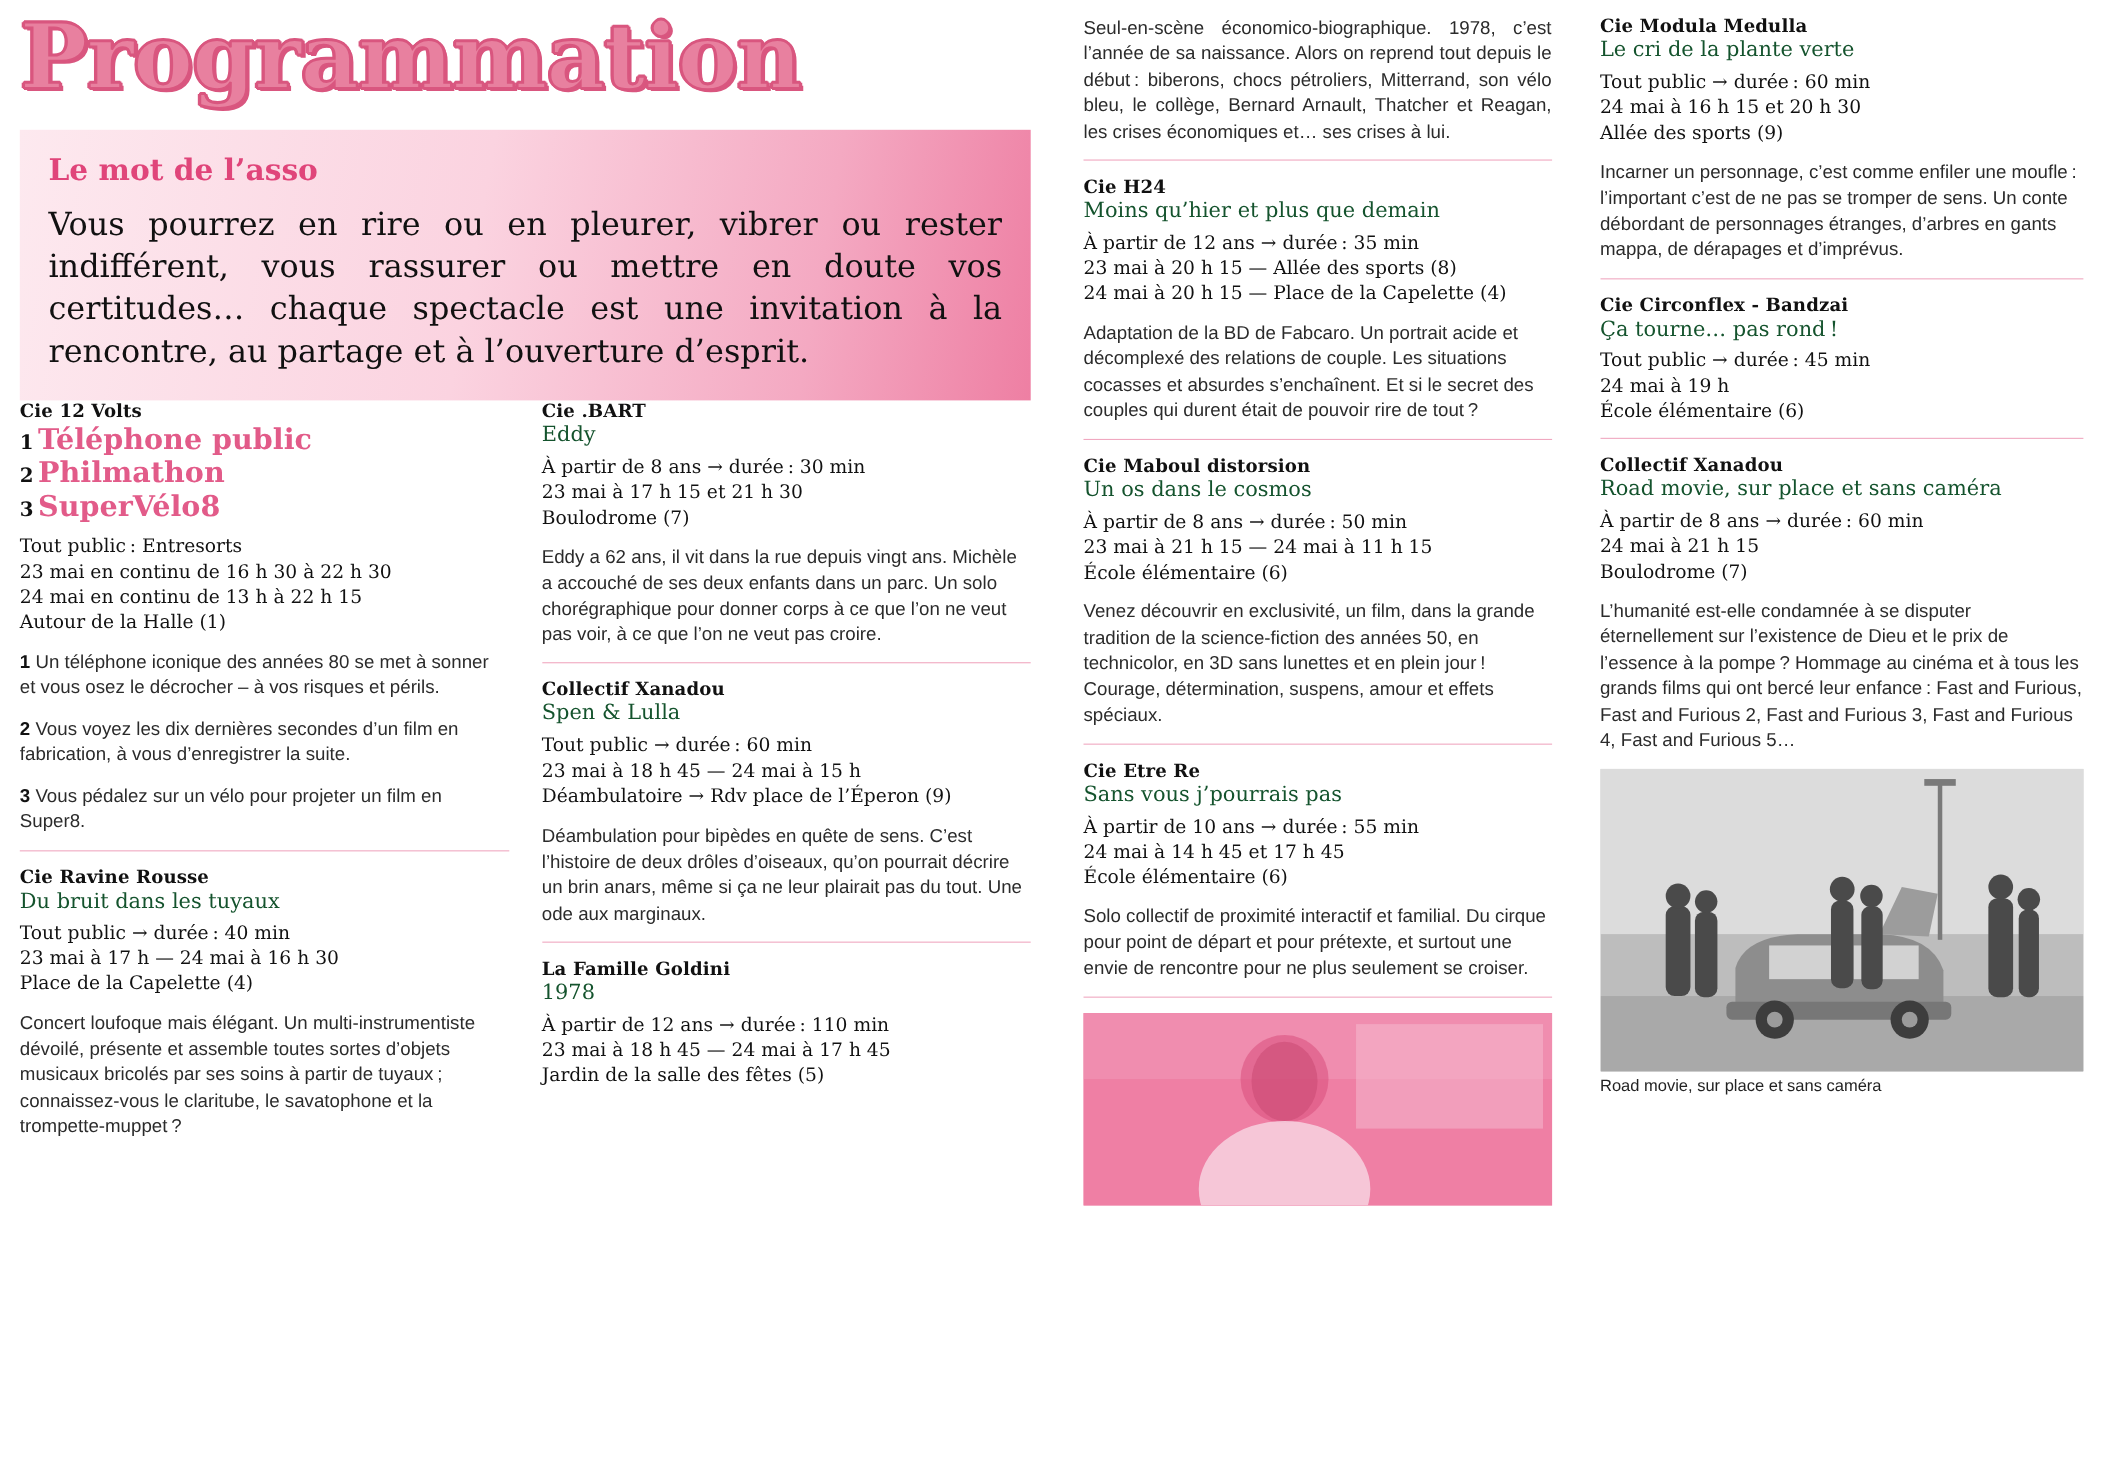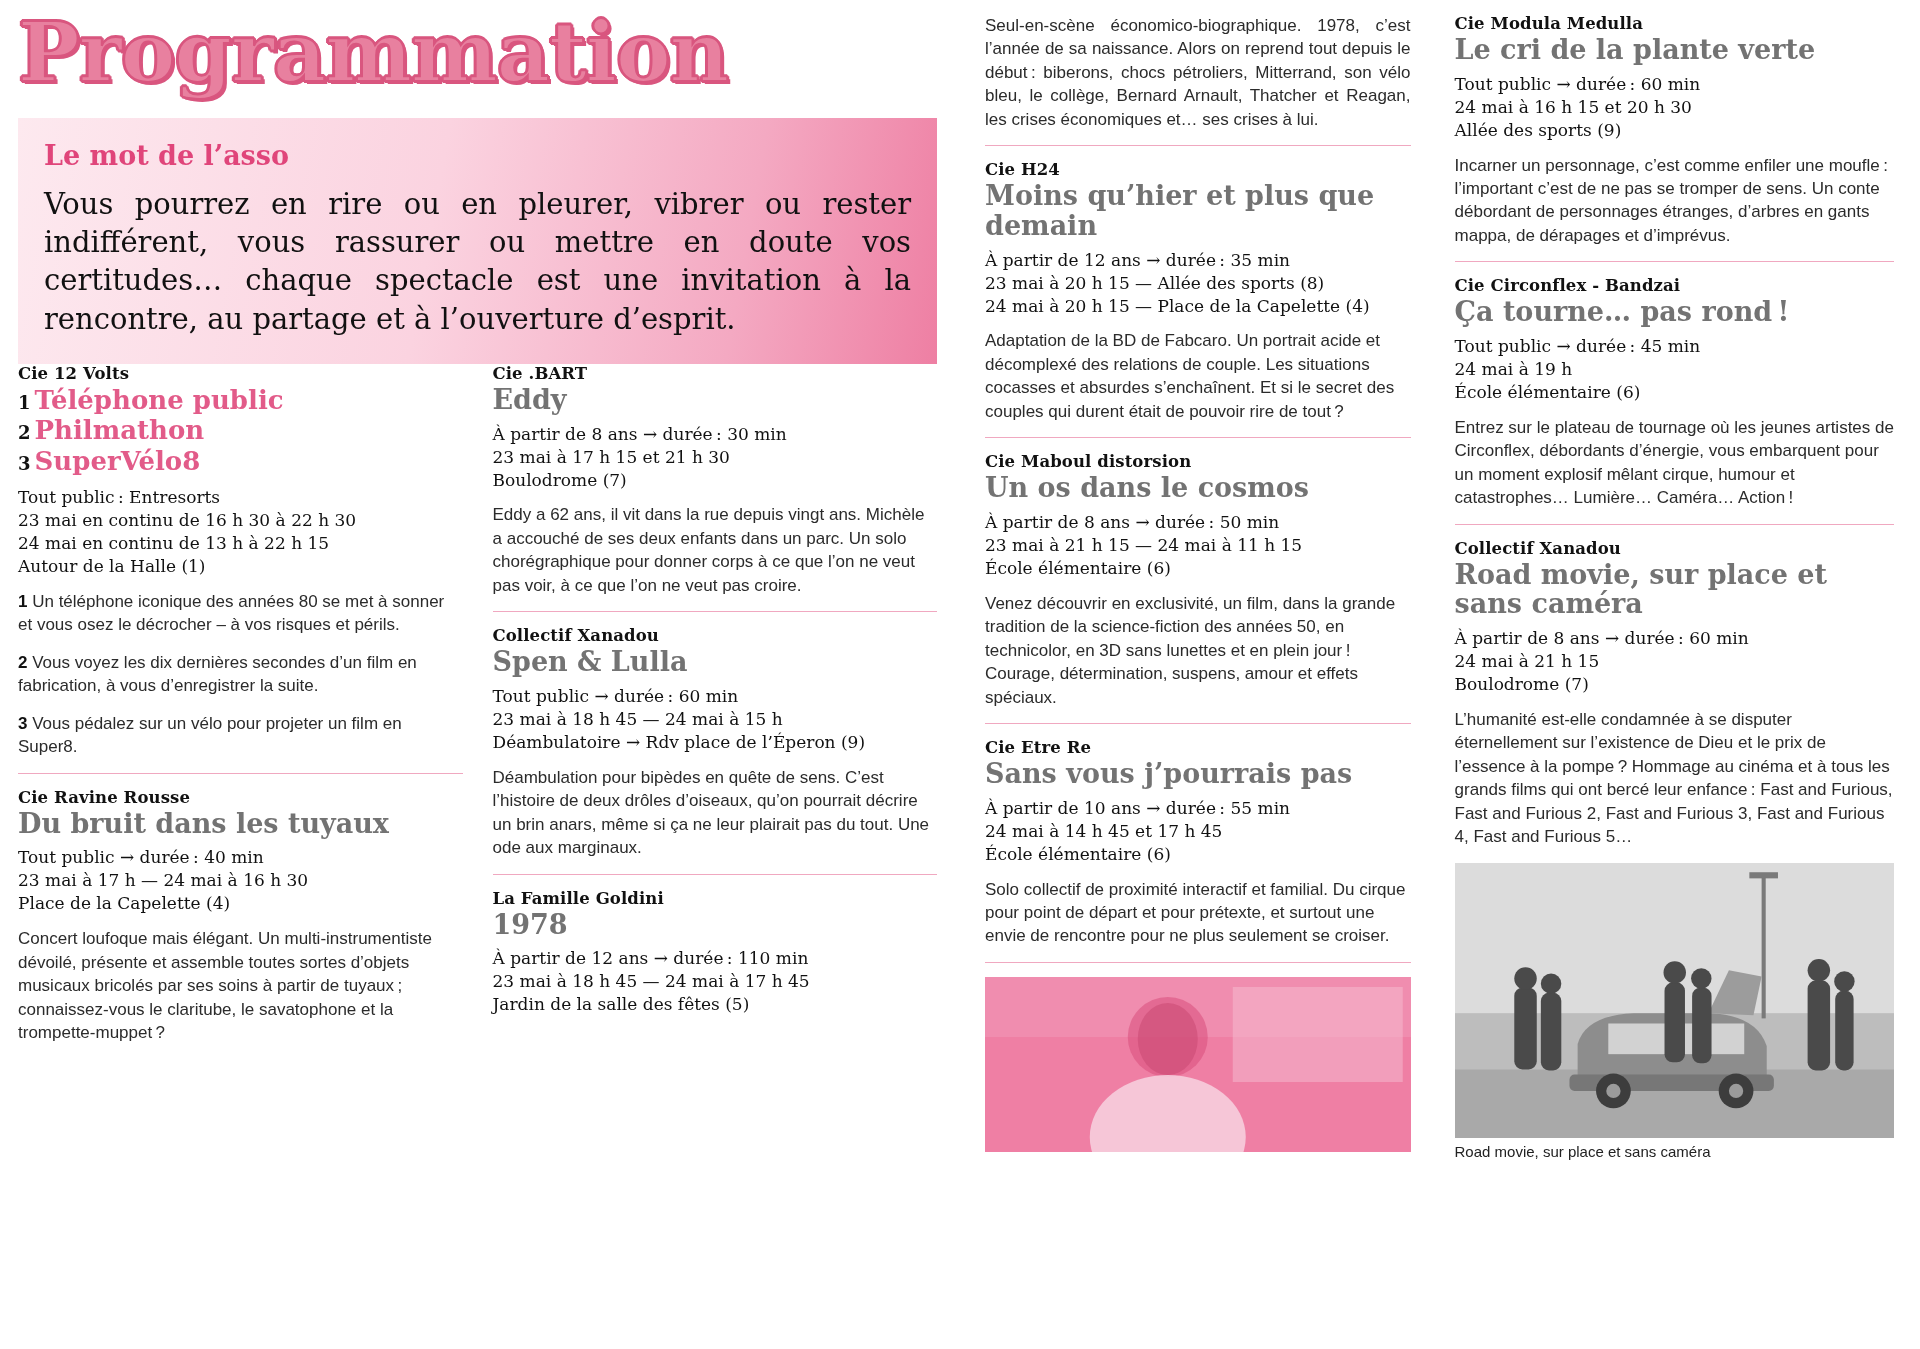--- a/index.html
+++ b/index.html
@@ -92,24 +92,24 @@
   .company {
     font-family: "DejaVu Serif", serif;
     font-weight: 700;
     font-size: 16.5px;
     color: #111;
     margin: 0 0 2px 0;
     letter-spacing: 0.1px;
   }
   .show-title {
     font-family: "DejaVu Serif", serif;
-    font-weight: 700;
-    font-size: 27px;
+    font-weight: 400;
+    font-size: 19px;
     line-height: 1.1;
-    color: #737373;
+    color: #14532d;
     margin: 0 0 8px 0;
   }
   .numbered-list {
     margin: 0 0 10px 0;
     padding: 0;
     list-style: none;
   }
   .numbered-list li {
     font-family: "DejaVu Serif", serif;
     font-weight: 700;
@@ -347,21 +347,20 @@
     <hr class="rule">
 
     <div class="entry">
       <div class="company">Cie Circonflex - Bandzai</div>
       <h3 class="show-title">Ça tourne… pas rond !</h3>
       <div class="infos">
         <div>Tout public → durée : 45 min</div>
         <div>24 mai à 19 h</div>
         <div>École élémentaire (6)</div>
       </div>
-      <p class="desc">Entrez sur le plateau de tournage où les jeunes artistes de Circonflex, débordants d’énergie, vous embarquent pour un moment explosif mêlant cirque, humour et catastrophes… Lumière… Caméra… Action !</p>
     </div>
 
     <hr class="rule">
 
     <div class="entry">
       <div class="company">Collectif Xanadou</div>
       <h3 class="show-title">Road movie, sur place et sans caméra</h3>
       <div class="infos">
         <div>À partir de 8 ans → durée : 60 min</div>
         <div>24 mai à 21 h 15</div>

